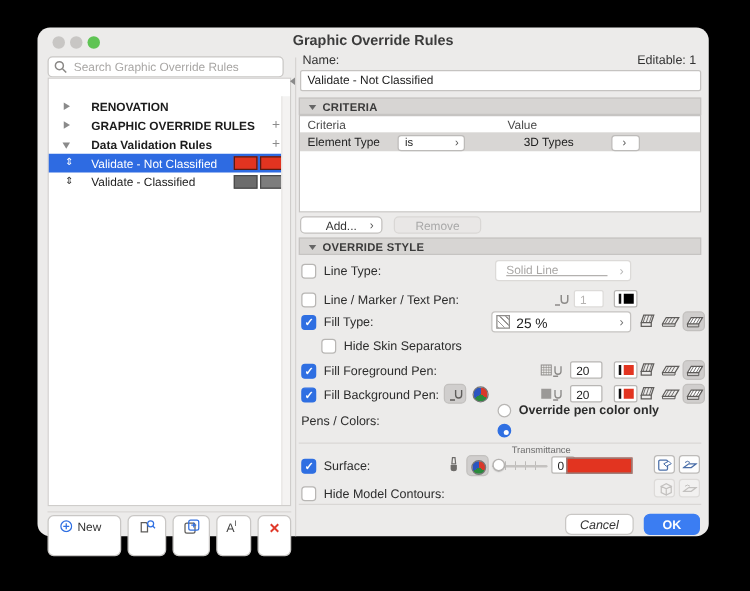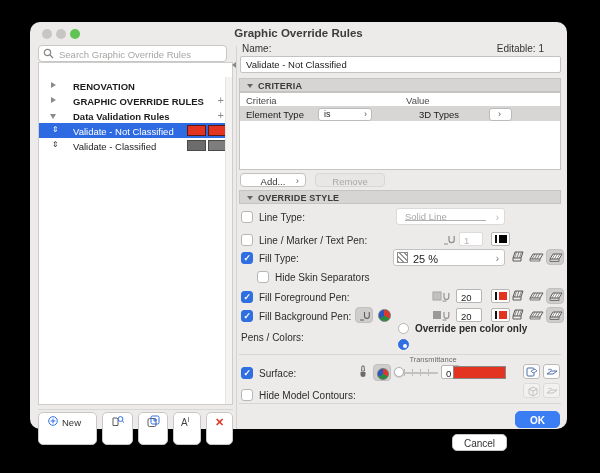--- a/index.html
+++ b/index.html
@@ -91,21 +91,21 @@
   .radio.on .dot{position:absolute;left:3.5px;top:3.5px;width:4px;height:4px;border-radius:50%;background:#fff;}
   .hline{position:absolute;height:1px;background:#d9d7d5;}
   .translabel{position:absolute;font-size:7.5px;color:#6d6d6d;}
   .slider{position:absolute;width:44px;height:12px;}
   .slider .track{position:absolute;left:0;right:0;top:5.5px;height:2px;background:#c4c2c0;border-radius:1px;}
   .slider .ticks{position:absolute;left:2px;right:2px;top:3px;height:7px;
       background:repeating-linear-gradient(90deg,#bdbbb9 0 1px,transparent 1px 8px);}
   .slider .knob{position:absolute;left:0;top:1px;width:10px;height:10px;border-radius:50%;background:#fff;border:1px solid #b5b3b1;box-sizing:border-box;box-shadow:0 .5px 1px rgba(0,0,0,.25);}
   .bigswatch{position:absolute;left:423px;top:344px;width:53px;height:13px;border:1.5px solid #8a8886;box-sizing:border-box;}
   .footerbtn{position:absolute;height:17px;border-radius:5px;box-sizing:border-box;text-align:center;font-size:10px;}
-  .cancel{left:422px;top:412px;width:55px;background:#fff;border:1px solid #c9c7c5;color:#333;}
+  .cancel{left:422px;top:389px;width:55px;background:#fff;border:1px solid #c9c7c5;color:#333;font-style:italic;}
   .ok{left:485px;top:389px;width:45px;background:#3b7df2;border:1px solid #3b7df2;color:#fff;font-weight:bold;}
   .footerbtn .t{position:relative;top:2.5px;}
   .wheel{border-radius:50%;background:conic-gradient(#d8392b 0 33%,#2a8a3d 33% 66%,#2b55c0 66% 100%);border:1px solid #777;box-sizing:border-box;}
   svg{display:block;}
 </style>
 </head>
 <body>
 
 <div class="window">
 
@@ -196,21 +196,21 @@
     </span>
   </div>
   <div class="sbtn" style="left:143px;top:390px;width:28px;">
     <span style="position:absolute;left:7px;top:2.5px;font-size:10px;color:#444;"><span>A</span><sup style="font-size:6.5px;">I</sup></span>
   </div>
   <div class="sbtn" style="left:176px;top:390px;width:27px;">
     <span style="position:absolute;left:8px;top:2.5px;color:#e0392a;font-size:11px;font-weight:bold;">✕</span>
   </div>
 
   <div class="mlabel" style="left:212px;top:21px;">Name:</div>
-  <div class="mlabel" style="right:23px;top:21px;">Editable: 1</div>
+  <div class="mlabel" style="right:10px;top:21px;">Editable: 1</div>
   <div class="namefield">
     <span class="v">Validate - Not Classified</span>
   </div>
 
   <div class="secbar" style="top:56px;">
     <span class="tri down"></span>
     <span class="t">CRITERIA</span>
   </div>
 
   <div class="ctable">

